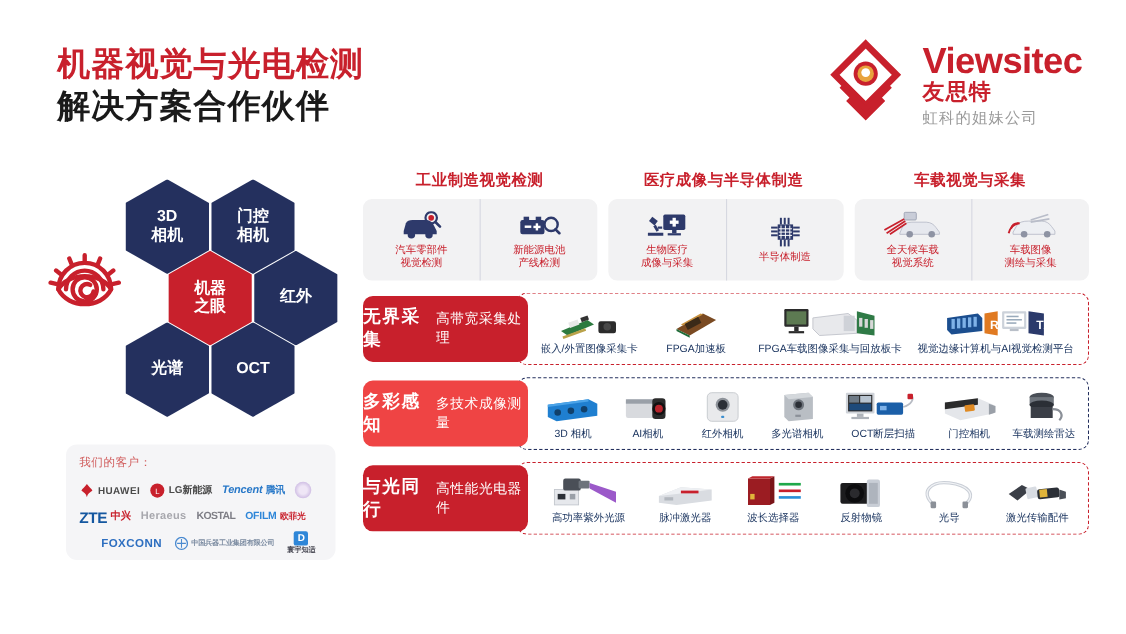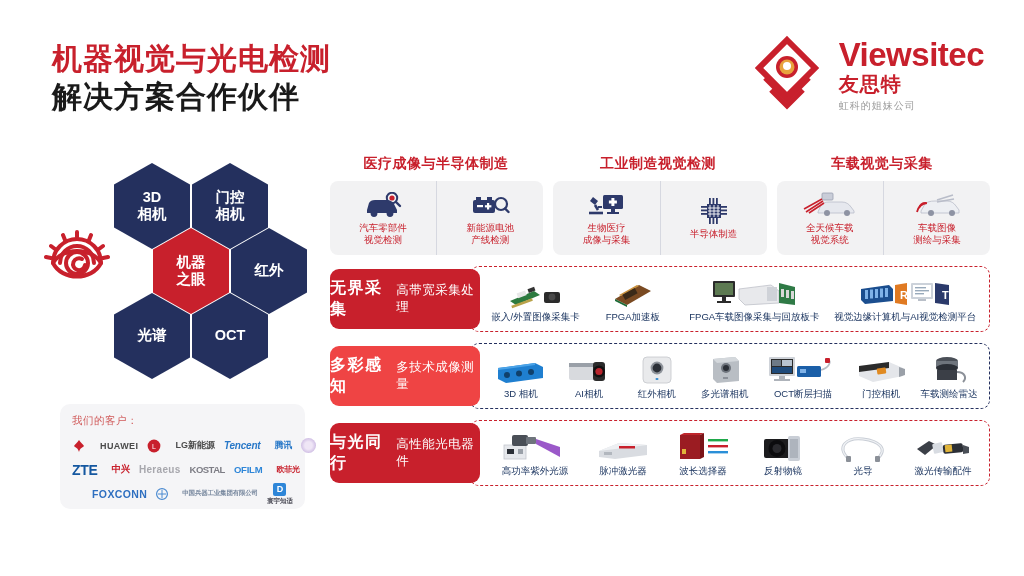--- a/index.html
+++ b/index.html
@@ -13,36 +13,36 @@
   
   .title-block{position:absolute;left:52px;top:40px;}
   .title-line1{font-size:30px;font-weight:bold;color:#C8202C;line-height:1.25;letter-spacing:1px;}
   .title-line2{font-size:30px;font-weight:bold;color:#1A1A1A;line-height:1.25;letter-spacing:1px;}
 
   .logo-block{position:absolute;right:40px;top:34px;display:flex;align-items:flex-start;gap:10px;}
   .logo-mark{width:84px;height:84px;flex:0 0 auto;}
   .logo-text{display:flex;flex-direction:column;justify-content:flex-start;padding-top:4px;}
   .logo-name{font-size:33px;font-weight:bold;color:#C8202C;line-height:1;letter-spacing:-0.5px;}
   .logo-cn{font-size:20px;font-weight:bold;color:#C8202C;line-height:1.15;margin-top:2px;letter-spacing:1px;}
-  .logo-sub{font-size:10px;color:#9a9a9a;margin-top:3px;letter-spacing:1px;}
+  .logo-sub{font-size:14px;color:#9a9a9a;margin-top:3px;letter-spacing:1px;}
 
   
   .hex-wrap{position:absolute;left:42px;top:163px;width:280px;height:215px;}
   .hex{position:absolute;width:76px;height:86px;display:flex;align-items:center;justify-content:center;
        clip-path:polygon(50% 0%,100% 25%,100% 75%,50% 100%,0% 75%,0% 25%);
        background:#24305E;color:#fff;text-align:center;font-size:14.5px;font-weight:bold;line-height:1.2;}
   .hex.red{background:#C8202C;}
   .hex span{display:block;}
   .eye-icon{position:absolute;left:-2px;top:62px;width:74px;height:74px;}
 
   .customers{position:absolute;left:60px;top:404px;width:245px;height:105px;background:#F5F5F7;border-radius:10px;padding:10px 12px;box-sizing:border-box;}
   .cust-title{font-size:10.5px;color:#D05A5A;letter-spacing:.5px;margin-bottom:7px;}
   .cust-row{display:flex;align-items:center;gap:9px;height:21px;margin-bottom:3px;}
   .cust-row.r3{justify-content:space-between;padding-right:6px;margin-left:20px;}
-  .logo-chip{display:flex;align-items:center;gap:14px;white-space:nowrap;}
+  .logo-chip{display:flex;align-items:center;gap:3px;white-space:nowrap;}
   .lg-huawei{font-size:9px;font-weight:bold;color:#4a4a4a;letter-spacing:.4px;}
   .lg-lg{font-size:9px;font-weight:bold;color:#4b4b4b;}
   .lg-tencent{font-size:10px;font-weight:bold;color:#2878C8;font-style:italic;letter-spacing:-.2px;}
   .lg-zte{font-size:14px;font-weight:bold;color:#1457A0;letter-spacing:-.3px;}
   .lg-gray{font-size:10px;font-weight:bold;color:#A7A7AD;letter-spacing:.3px;}
   .lg-kostal{font-size:9.5px;font-weight:bold;color:#7d7d85;letter-spacing:-.5px;}
   .lg-ofilm{font-size:9.5px;font-weight:bold;color:#2E86D8;letter-spacing:-.2px;}
   .lg-foxconn{font-size:10.5px;font-weight:bold;color:#2E6FC0;letter-spacing:.4px;}
   .lg-norinco{font-size:6.5px;font-weight:bold;color:#7a8aa0;letter-spacing:-.2px;}
   .lg-huanyu{font-size:6.5px;font-weight:bold;color:#4a4a55;text-align:center;line-height:1.1;}
@@ -211,22 +211,22 @@
       <div class="logo-chip" style="flex-direction:column;gap:1px;">
         <span class="sq-logo">D</span>
         <span class="lg-huanyu">寰宇知适</span>
       </div>
     </div>
   </div>
 
   <div class="right">
 
     <div class="cat-head">
+      <div class="cat">工业制造视觉检测</div>
       <div class="cat">医疗成像与半导体制造</div>
-      <div class="cat">工业制造视觉检测</div>
       <div class="cat c3">车载视觉与采集</div>
     </div>
 
     <div class="cat-cards">
 
       <div class="cat-card">
         <div class="cat-cell">
           <div class="ic">
             <svg width="40" height="26" viewBox="0 0 40 26">
               <path d="M4 18 L6 11 C7 9 9 8 12 8 L24 8 C27 8 29 9 31 12 L33 16 L34 18 L34 21 L4 21 Z" fill="#2E3A6B"></path>

